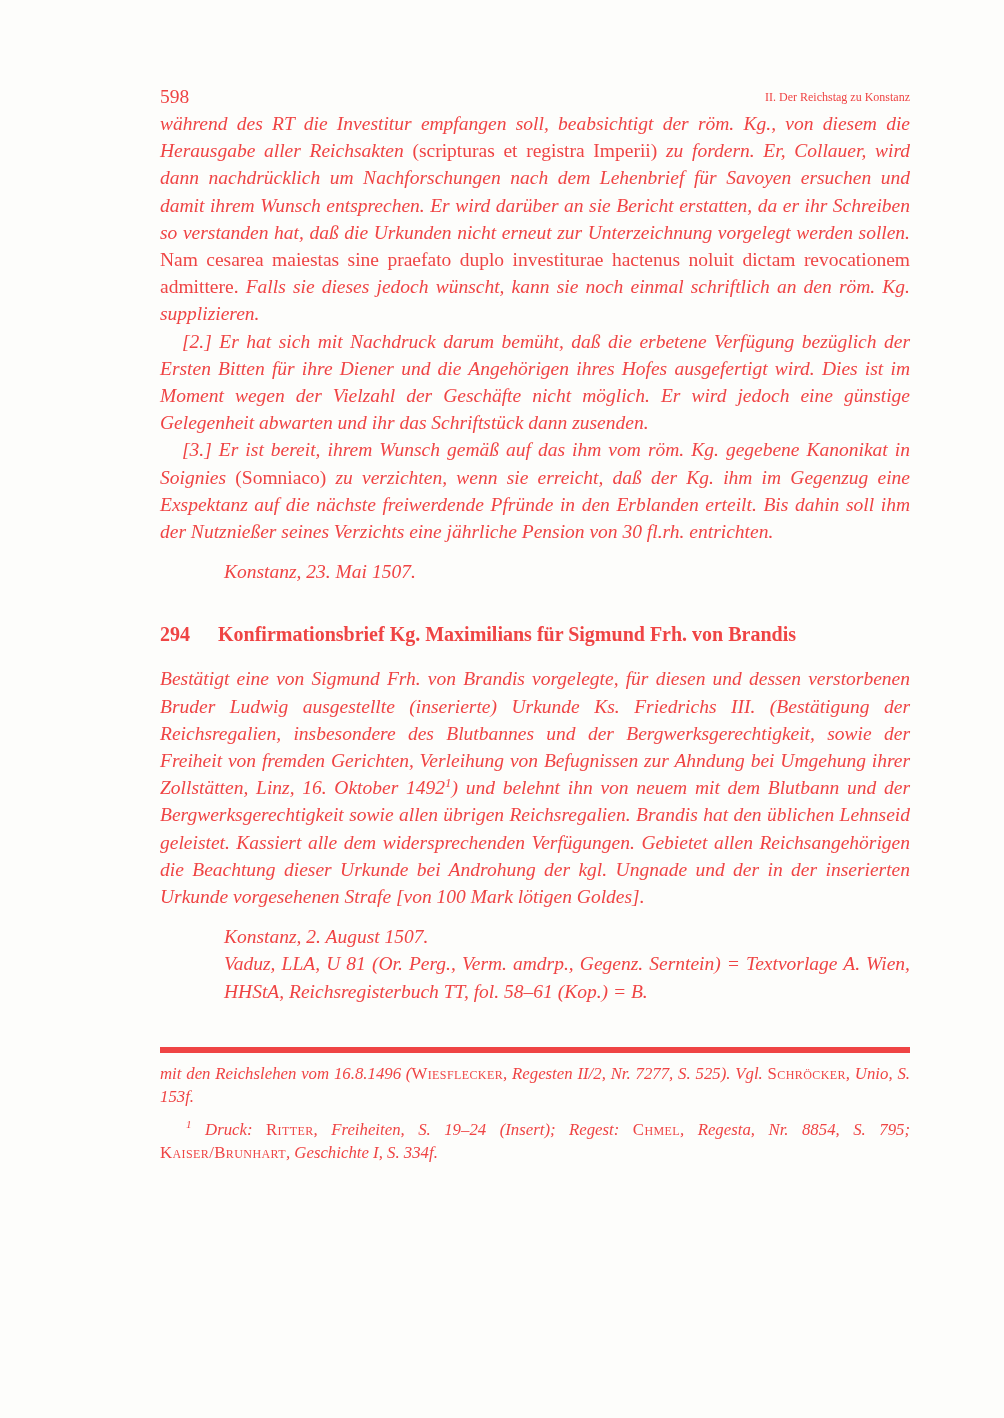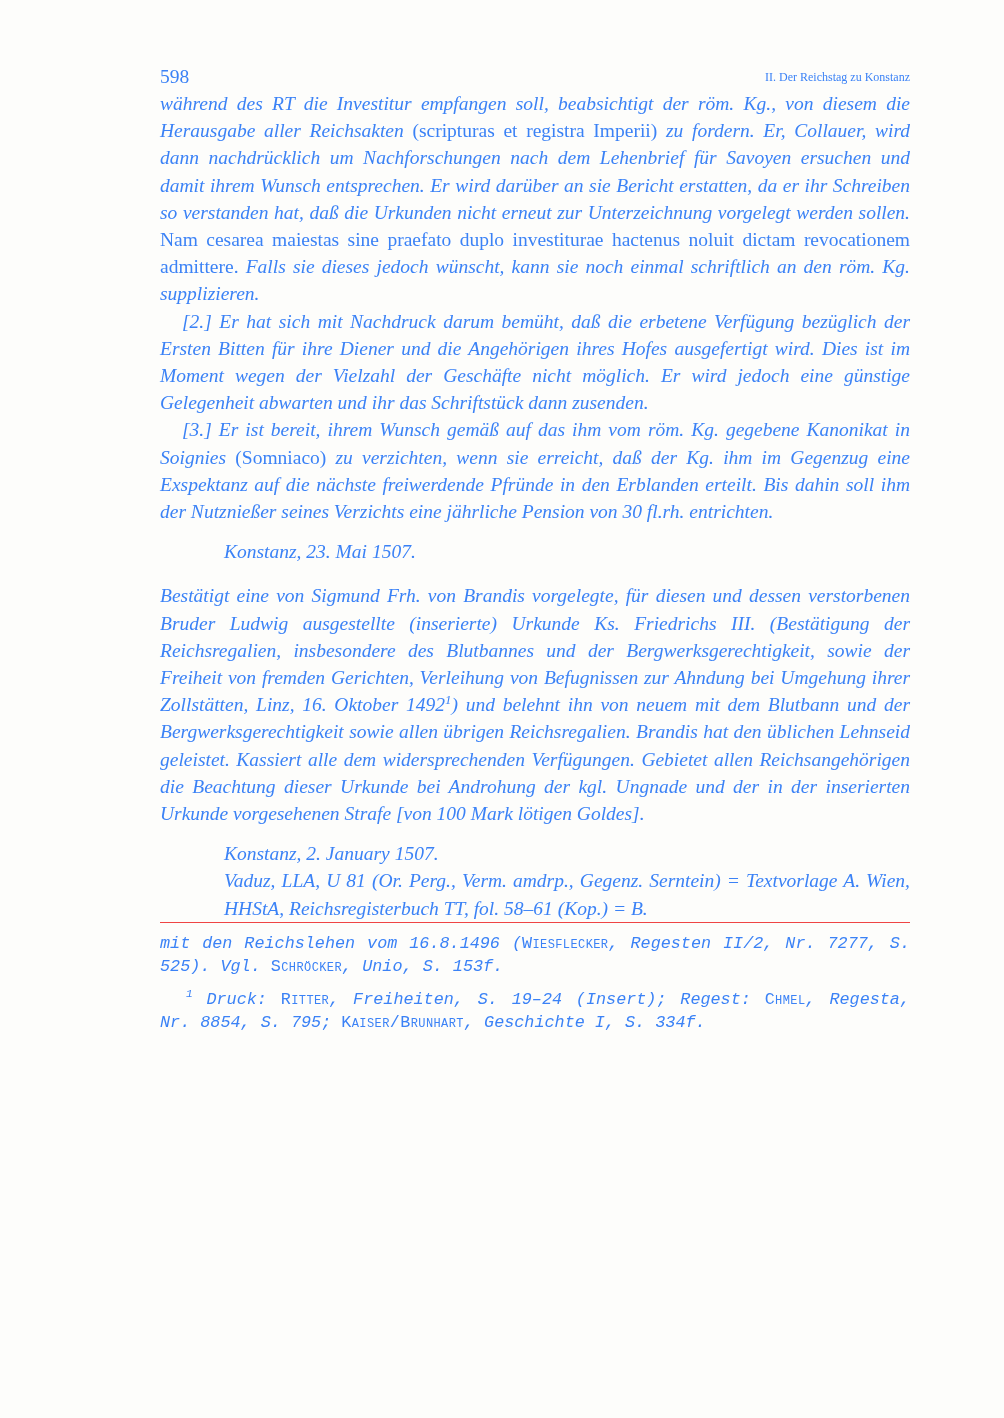--- a/index.html
+++ b/index.html
@@ -3,23 +3,23 @@
 <meta charset="utf-8">
 <style>
   html, body { margin: 0; padding: 0; }
   body { background: #ffffff; }
   .page {
     position: relative;
     width: 1004px;
     height: 1418px;
     box-sizing: border-box;
     background: #fdfdfb;
-    color: #3b82f6;
+    color: #ef4444;
     font-family: "Liberation Serif", "DejaVu Serif", serif;
-    padding: 64px 94px 40px 160px;
+    padding: 84px 94px 40px 160px;
     overflow: hidden;
   }
   .runhead {
     position: relative;
     font-size: 19px;
     line-height: 26px;
     height: 26px;
   }
   .pageno {
     position: absolute;
@@ -76,23 +76,23 @@
     margin: 36px 0 0 0;
     font-weight: bold;
     font-style: normal;
     font-size: 20px;
     line-height: 27px;
   }
   .entry-no { display: inline-block; margin-right: 28px; }
   .after-entry { margin-top: 17px; }
 
   .footnotes {
-    border-top: 1px solid #ef4444;
+    margin-top: 42px;
+    border-top: 6px solid #ef4444;
     padding-top: 9px;
-    font-family: Liberation Mono, monospace;
   }
   .footnote {
     margin: 0;
     font-size: 16.8px;
     line-height: 23.4px;
     text-align: justify;
     font-style: italic;
   }
   .fn-indent { text-indent: 26px; margin-top: 9px; }
 </style>
@@ -103,22 +103,23 @@
   <div class="runhead">
     <span class="pageno">598</span>
     <span class="runtitle">II. Der Reichstag zu Konstanz</span>
   </div>
 
   <div class="content">
       <p class="para"><span class="run-i">während des RT die Investitur empfangen soll, beabsichtigt der röm. Kg., von diesem die Herausgabe aller Reichsakten </span><span class="run-r">(scripturas et registra Imperii) </span><span class="run-i">zu fordern. Er, Collauer, wird dann nachdrücklich um Nachforschungen nach dem Lehenbrief für Savoyen ersuchen und damit ihrem Wunsch entsprechen. Er wird darüber an sie Bericht erstatten, da er ihr Schreiben so verstanden hat, daß die Urkunden nicht erneut zur Unterzeichnung vorgelegt werden sollen. </span><span class="run-r">Nam cesarea maiestas sine praefato duplo investiturae hactenus noluit dictam revocationem admittere. </span><span class="run-i">Falls sie dieses jedoch wünscht, kann sie noch einmal schriftlich an den röm. Kg. supplizieren.</span></p>
       <p class="para indent"><span class="run-i">[2.] Er hat sich mit Nachdruck darum bemüht, daß die erbetene Verfügung bezüglich der Ersten Bitten für ihre Diener und die Angehörigen ihres Hofes ausgefertigt wird. Dies ist im Moment wegen der Vielzahl der Geschäfte nicht möglich. Er wird jedoch eine günstige Gelegenheit abwarten und ihr das Schriftstück dann zusenden.</span></p>
       <p class="para indent"><span class="run-i">[3.] Er ist bereit, ihrem Wunsch gemäß auf das ihm vom röm. Kg. gegebene Kanonikat in Soignies </span><span class="run-r">(Somniaco) </span><span class="run-i">zu verzichten, wenn sie erreicht, daß der Kg. ihm im Gegenzug eine Exspektanz auf die nächste freiwerdende Pfründe in den Erblanden erteilt. Bis dahin soll ihm der Nutznießer seines Verzichts eine jährliche Pension von 30 fl.rh. entrichten.</span></p>
       <p class="dateline dl-first"><span class="run-i">Konstanz, 23. Mai 1507.</span></p>
+      <p class="entry-head"><span class="entry-no">294</span><span class="entry-title">Konfirmationsbrief Kg. Maximilians für Sigmund Frh. von Brandis</span></p>
       <p class="para after-entry"><span class="run-i">Bestätigt eine von Sigmund Frh. von Brandis vorgelegte, für diesen und dessen verstorbenen Bruder Ludwig ausgestellte (inserierte) Urkunde Ks. Friedrichs III. (Bestätigung der Reichsregalien, insbesondere des Blutbannes und der Bergwerksgerechtigkeit, sowie der Freiheit von fremden Gerichten, Verleihung von Befugnissen zur Ahndung bei Umgehung ihrer Zollstätten, Linz, 16. Oktober 1492</span><span class="run-sup">1</span><span class="run-i">) und belehnt ihn von neuem mit dem Blutbann und der Bergwerksgerechtigkeit sowie allen übrigen Reichsregalien. Brandis hat den üblichen Lehnseid geleistet. Kassiert alle dem widersprechenden Verfügungen. Gebietet allen Reichsangehörigen die Beachtung dieser Urkunde bei Androhung der kgl. Ungnade und der in der inserierten Urkunde vorgesehenen Strafe [von 100 Mark lötigen Goldes].</span></p>
-      <p class="dateline dl-first"><span class="run-i">Konstanz, 2. January 1507.</span></p>
+      <p class="dateline dl-first"><span class="run-i">Konstanz, 2. August 1507.</span></p>
       <p class="dateline"><span class="run-i">Vaduz, LLA, U 81 (Or. Perg., Verm. amdrp., Gegenz. Serntein) = Textvorlage A. Wien, HHStA, Reichsregisterbuch TT, fol. 58–61 (Kop.) = B.</span></p>
     </div>
 
   <div class="footnotes">
       <p class="footnote"><span class="run-i">mit den Reichslehen vom 16.8.1496 (</span><span class="run-sc">Wiesflecker</span><span class="run-i">, Regesten II/2, Nr. 7277, S. 525). Vgl. </span><span class="run-sc">Schröcker</span><span class="run-i">, Unio, S. 153f.</span></p>
       <p class="footnote fn-indent"><span class="run-sup">1</span><span class="run-i"> Druck: </span><span class="run-sc">Ritter</span><span class="run-i">, Freiheiten, S. 19–24 (Insert); Regest: </span><span class="run-sc">Chmel</span><span class="run-i">, Regesta, Nr. 8854, S. 795; </span><span class="run-sc">Kaiser/Brunhart</span><span class="run-i">, Geschichte I, S. 334f.</span></p>
     </div>
 </div>
 
 </body></html>

